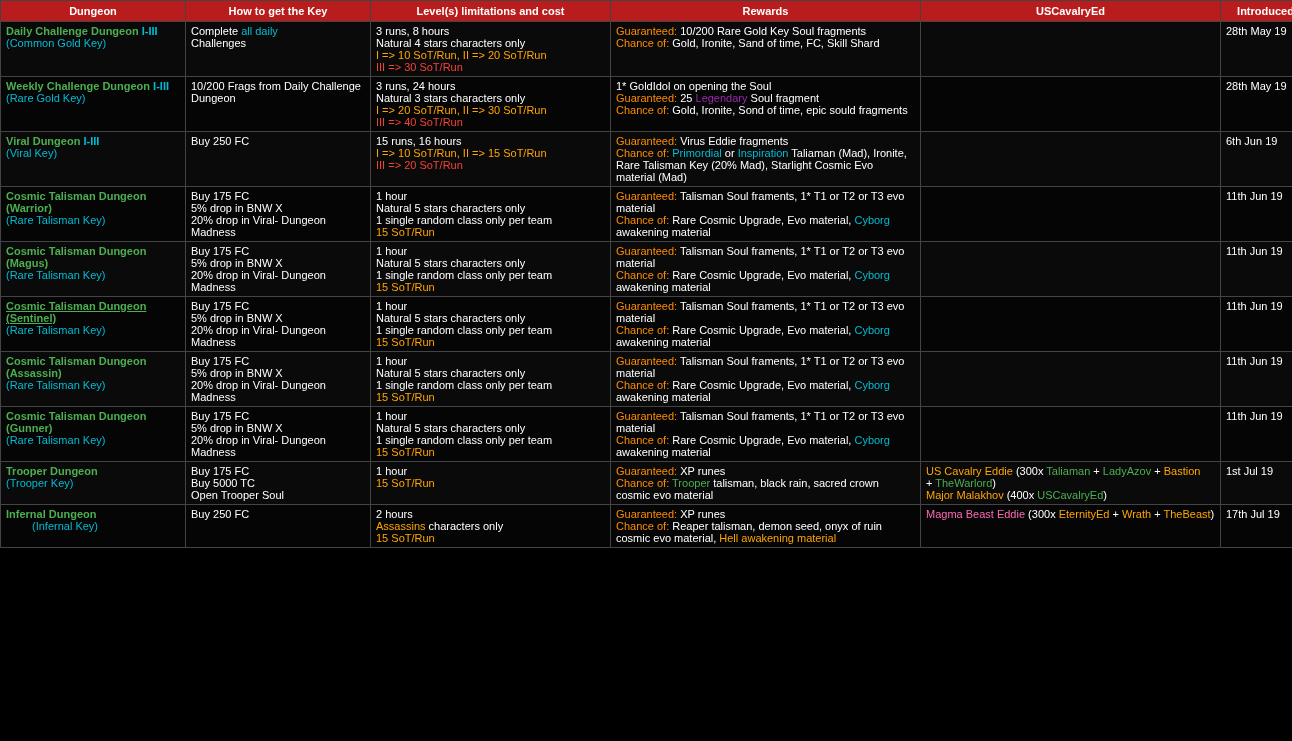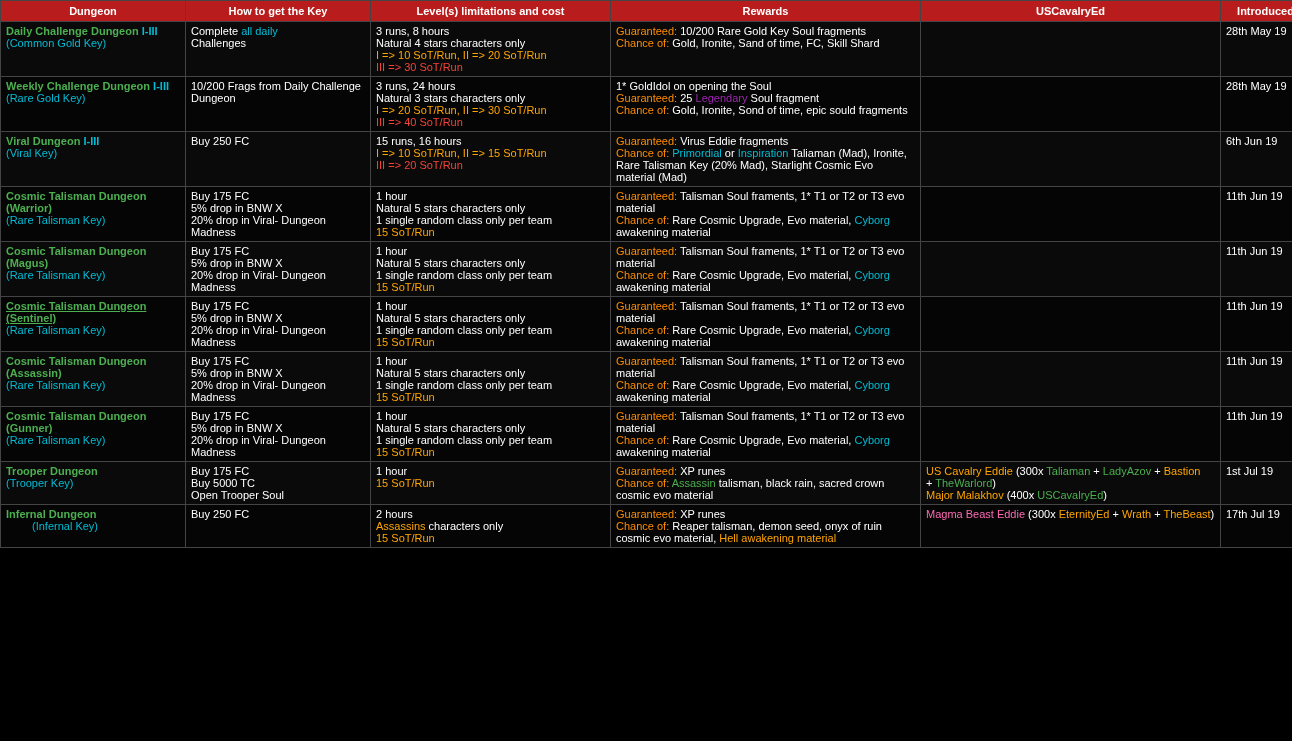--- a/index.html
+++ b/index.html
@@ -129,21 +129,21 @@
         <td><span style="color: rgb(255, 255, 255);">1 hour</span><br><span style="color: rgb(255, 255, 255);">Natural 5 stars characters only</span><br><span style="color: rgb(255, 255, 255);">1 single random class only per team</span><br><span style="color: rgb(255, 165, 0);">15 SoT/Run</span></td>
         <td><span style="color: rgb(255, 140, 0);">Guaranteed:</span><span style="color: rgb(255, 255, 255);"> Talisman Soul framents, 1* T1 or T2 or T3 evo material</span><br><span style="color: rgb(255, 140, 0);">Chance of:</span> Rare Cosmic Upgrade, Evo material, <span style="color: rgb(0, 188, 212);">Cyborg</span>
 awakening material</td>
         <td></td>
         <td style="color: rgb(255, 255, 255);">11th Jun 19</td>
       </tr>
       <tr>
         <td><span style="color: rgb(76, 175, 80); font-weight: bold;">Trooper Dungeon</span><br><span style="color: rgb(0, 188, 212);">(Trooper Key)</span></td>
         <td>Buy 175 FC<br>Buy 5000 TC<br>Open Trooper Soul</td>
         <td><span style="color: rgb(255, 255, 255);">1 hour</span><br><span style="color: rgb(255, 165, 0);">15 SoT/Run</span></td>
-        <td><span style="color: rgb(255, 140, 0);">Guaranteed:</span> XP runes<br><span style="color: rgb(255, 140, 0);">Chance of:</span> <span style="color: rgb(76, 175, 80);">Assassin</span> talisman, black rain, sacred crown
+        <td><span style="color: rgb(255, 140, 0);">Guaranteed:</span> XP runes<br><span style="color: rgb(255, 140, 0);">Chance of:</span> <span style="color: rgb(76, 175, 80);">Trooper</span> talisman, black rain, sacred crown
 cosmic evo material</td>
         <td><span style="color:#ffa500">US Cavalry Eddie</span> (300x <span style="color:#4caf50">Taliaman</span> + <span style="color:#4caf50">LadyAzov</span> + <span style="color:#ffa500">Bastion</span><br>+ <span style="color:#4caf50">TheWarlord</span>)<br><span style="color:#ffa500">Major Malakhov</span> (400x <span style="color:#4caf50">USCavalryEd</span>)</td>
         <td style="color: rgb(255, 255, 255);">1st Jul 19</td>
       </tr>
       <tr>
         <td><span style="color: rgb(76, 175, 80); font-weight: bold;">Infernal Dungeon</span><br><span style="color: rgb(0, 188, 212); margin-left: 26px;">(Infernal Key)</span></td>
         <td>Buy 250 FC</td>
         <td>2 hours<br><span style="color: rgb(255, 165, 0);">Assassins</span> characters only<br><span style="color: rgb(255, 165, 0);">15 SoT/Run</span></td>
         <td><span style="color: rgb(255, 140, 0);">Guaranteed:</span> XP runes<br><span style="color: rgb(255, 140, 0);">Chance of:</span> Reaper talisman, demon seed, onyx of ruin
 cosmic evo material, <span style="color: rgb(255, 165, 0);">Hell awakening material</span></td>

